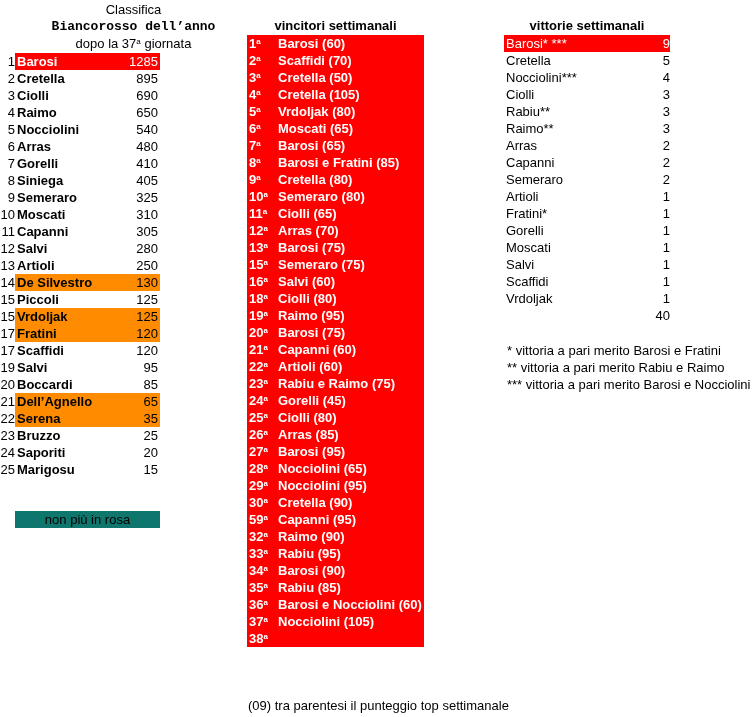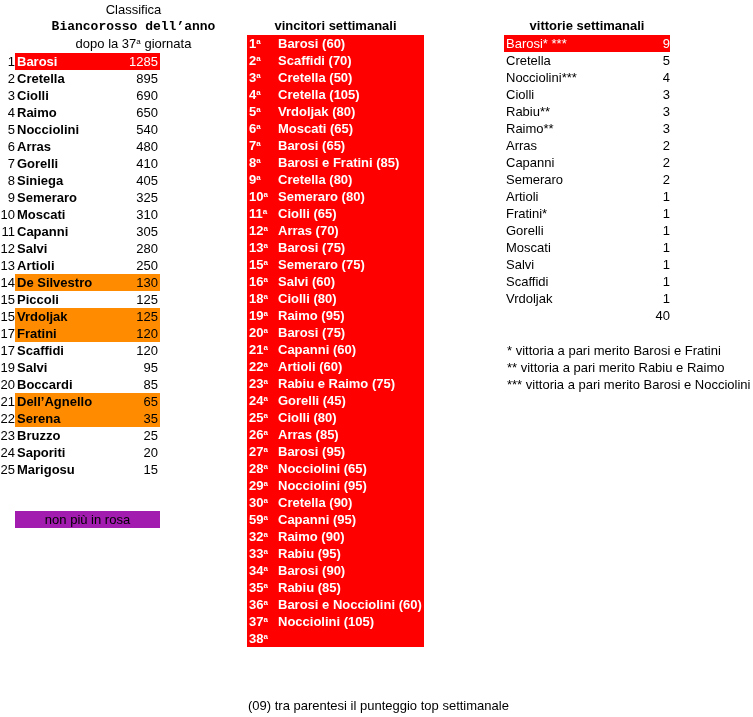--- a/index.html
+++ b/index.html
@@ -10,21 +10,21 @@
   sup { font-size: 8px; vertical-align: 4px; line-height: 0; }
   .lhead { position: absolute; left: 0; width: 175px; text-align: center; height: 17px; line-height: 17px; padding-left: 46px; }
   .lrow .pos { position: absolute; left: 0; width: 15px; text-align: right; }
   .lrow .name { position: absolute; left: 15px; width: 145px; padding-left: 2px; box-sizing: border-box; font-weight: bold; }
   .lrow .pts { position: absolute; left: 100px; width: 58px; text-align: right; }
   .lrow .hl { position: absolute; left: 15px; width: 145px; height: 17px; }
   .hl-red { background: #ff0000; }
   .hl-orange { background: #ff8c00; }
   .lrow.red .name, .lrow.red .pts { color: #ffffff; }
   .legend-box { position: absolute; left: 15px; top: 511px; width: 145px; height: 17px; line-height: 17px;
-                background: #a21caf; text-align: center; }
+                background: #0f766e; text-align: center; }
 
   
   .mhead { position: absolute; left: 247px; width: 177px; top: 17px; text-align: center; font-weight: bold; height: 17px; line-height: 17px; }
   .mcol { position: absolute; left: 247px; top: 35px; width: 177px; background: #ff0000; }
   .mrow { height: 17px; line-height: 17px; color: #fff; font-weight: bold; white-space: nowrap; position: relative; }
   .mrow .wk { position: absolute; left: 2px; text-align: center; }
   .mrow .wn { position: absolute; left: 31px; }
   .note-bottom { position: absolute; left: 248px; top: 698px; }
 
   

